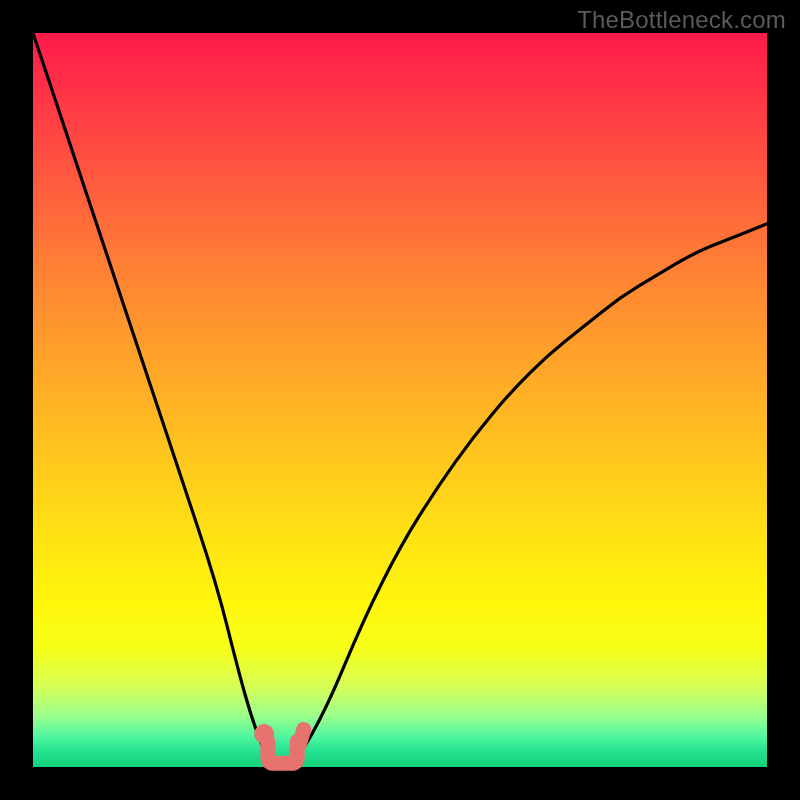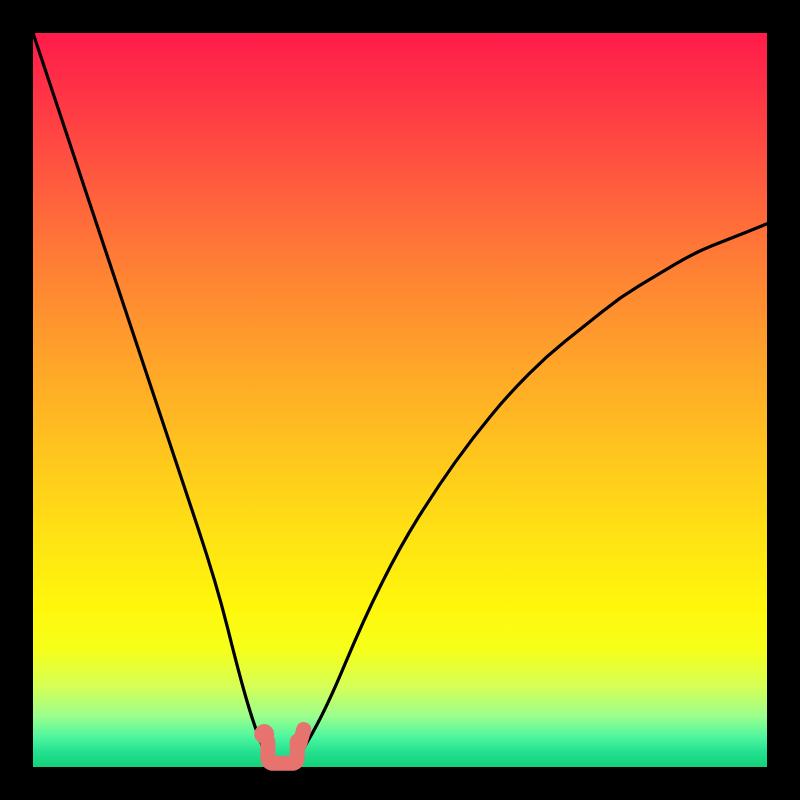--- a/index.html
+++ b/index.html
@@ -59,20 +59,21 @@
     top: 0;
     width: 734px;
     height: 734px;
     overflow: visible;
   }
 </style>
 </head>
 <body>
 
 <div class="frame">
+  <div class="watermark">TheBottleneck.com</div>
   <div class="plot">
     <svg class="curve" viewBox="0 0 734 734">
       <path fill="none" stroke="#000" stroke-width="3.2" stroke-linecap="round" d="M 0 0 Q 0 0 18.35 55.05000000000001 Q 36.7 110.10000000000002 55.050000000000004 165.15000000000003 Q 73.4 220.20000000000005 91.75 275.25 Q 110.1 330.29999999999995 128.45 385.34999999999997 Q 146.8 440.4 165.15 495.45 Q 183.5 550.5 194.51 594.54 Q 205.52 638.58 212.86 664.27 Q 220.2 689.96 227.54 708.31 Q 234.88 726.66 238.55 730.3299999999999 Q 242.22 734 245.89000000000001 734 Q 249.56000000000003 734 253.23000000000002 734 Q 256.9 734 260.57 730.3299999999999 Q 264.24 726.66 278.92 700.97 Q 293.6 675.28 311.95000000000005 631.24 Q 330.3 587.2 348.65 550.5 Q 367 513.8 385.35 484.43999999999994 Q 403.70000000000005 455.08 422.05 429.39 Q 440.4 403.7 458.75 381.67999999999995 Q 477.1 359.65999999999997 495.45 341.30999999999995 Q 513.8 322.96 532.15 308.28 Q 550.5 293.6 568.85 278.92 Q 587.2 264.24 605.55 253.23 Q 623.9 242.21999999999997 642.25 231.21 Q 660.6 220.20000000000005 678.95 212.86 Q 697.3 205.51999999999998 715.65 198.18 T 734 190.84000000000003"></path>
 
       <circle r="10" fill="#e7736f" cx="231.21" cy="700.97"></circle>
       <path fill="none" stroke="#e7736f" stroke-width="15" stroke-linecap="round" d="M 234.88 708.31 L 234.88 724.33 Q 234.88 730.33 240.88 730.33 L 258.24 730.33 Q 264.24 730.33 264.24 724.33 L 264.24 708.31"></path>
       <rect fill="#e7736f" rx="7" ry="7" x="260.90999999999997" y="688.64" width="15" height="30" transform="rotate(16 267.90999999999997 704.64)"></rect>
     </svg>
   </div>
 </div>

